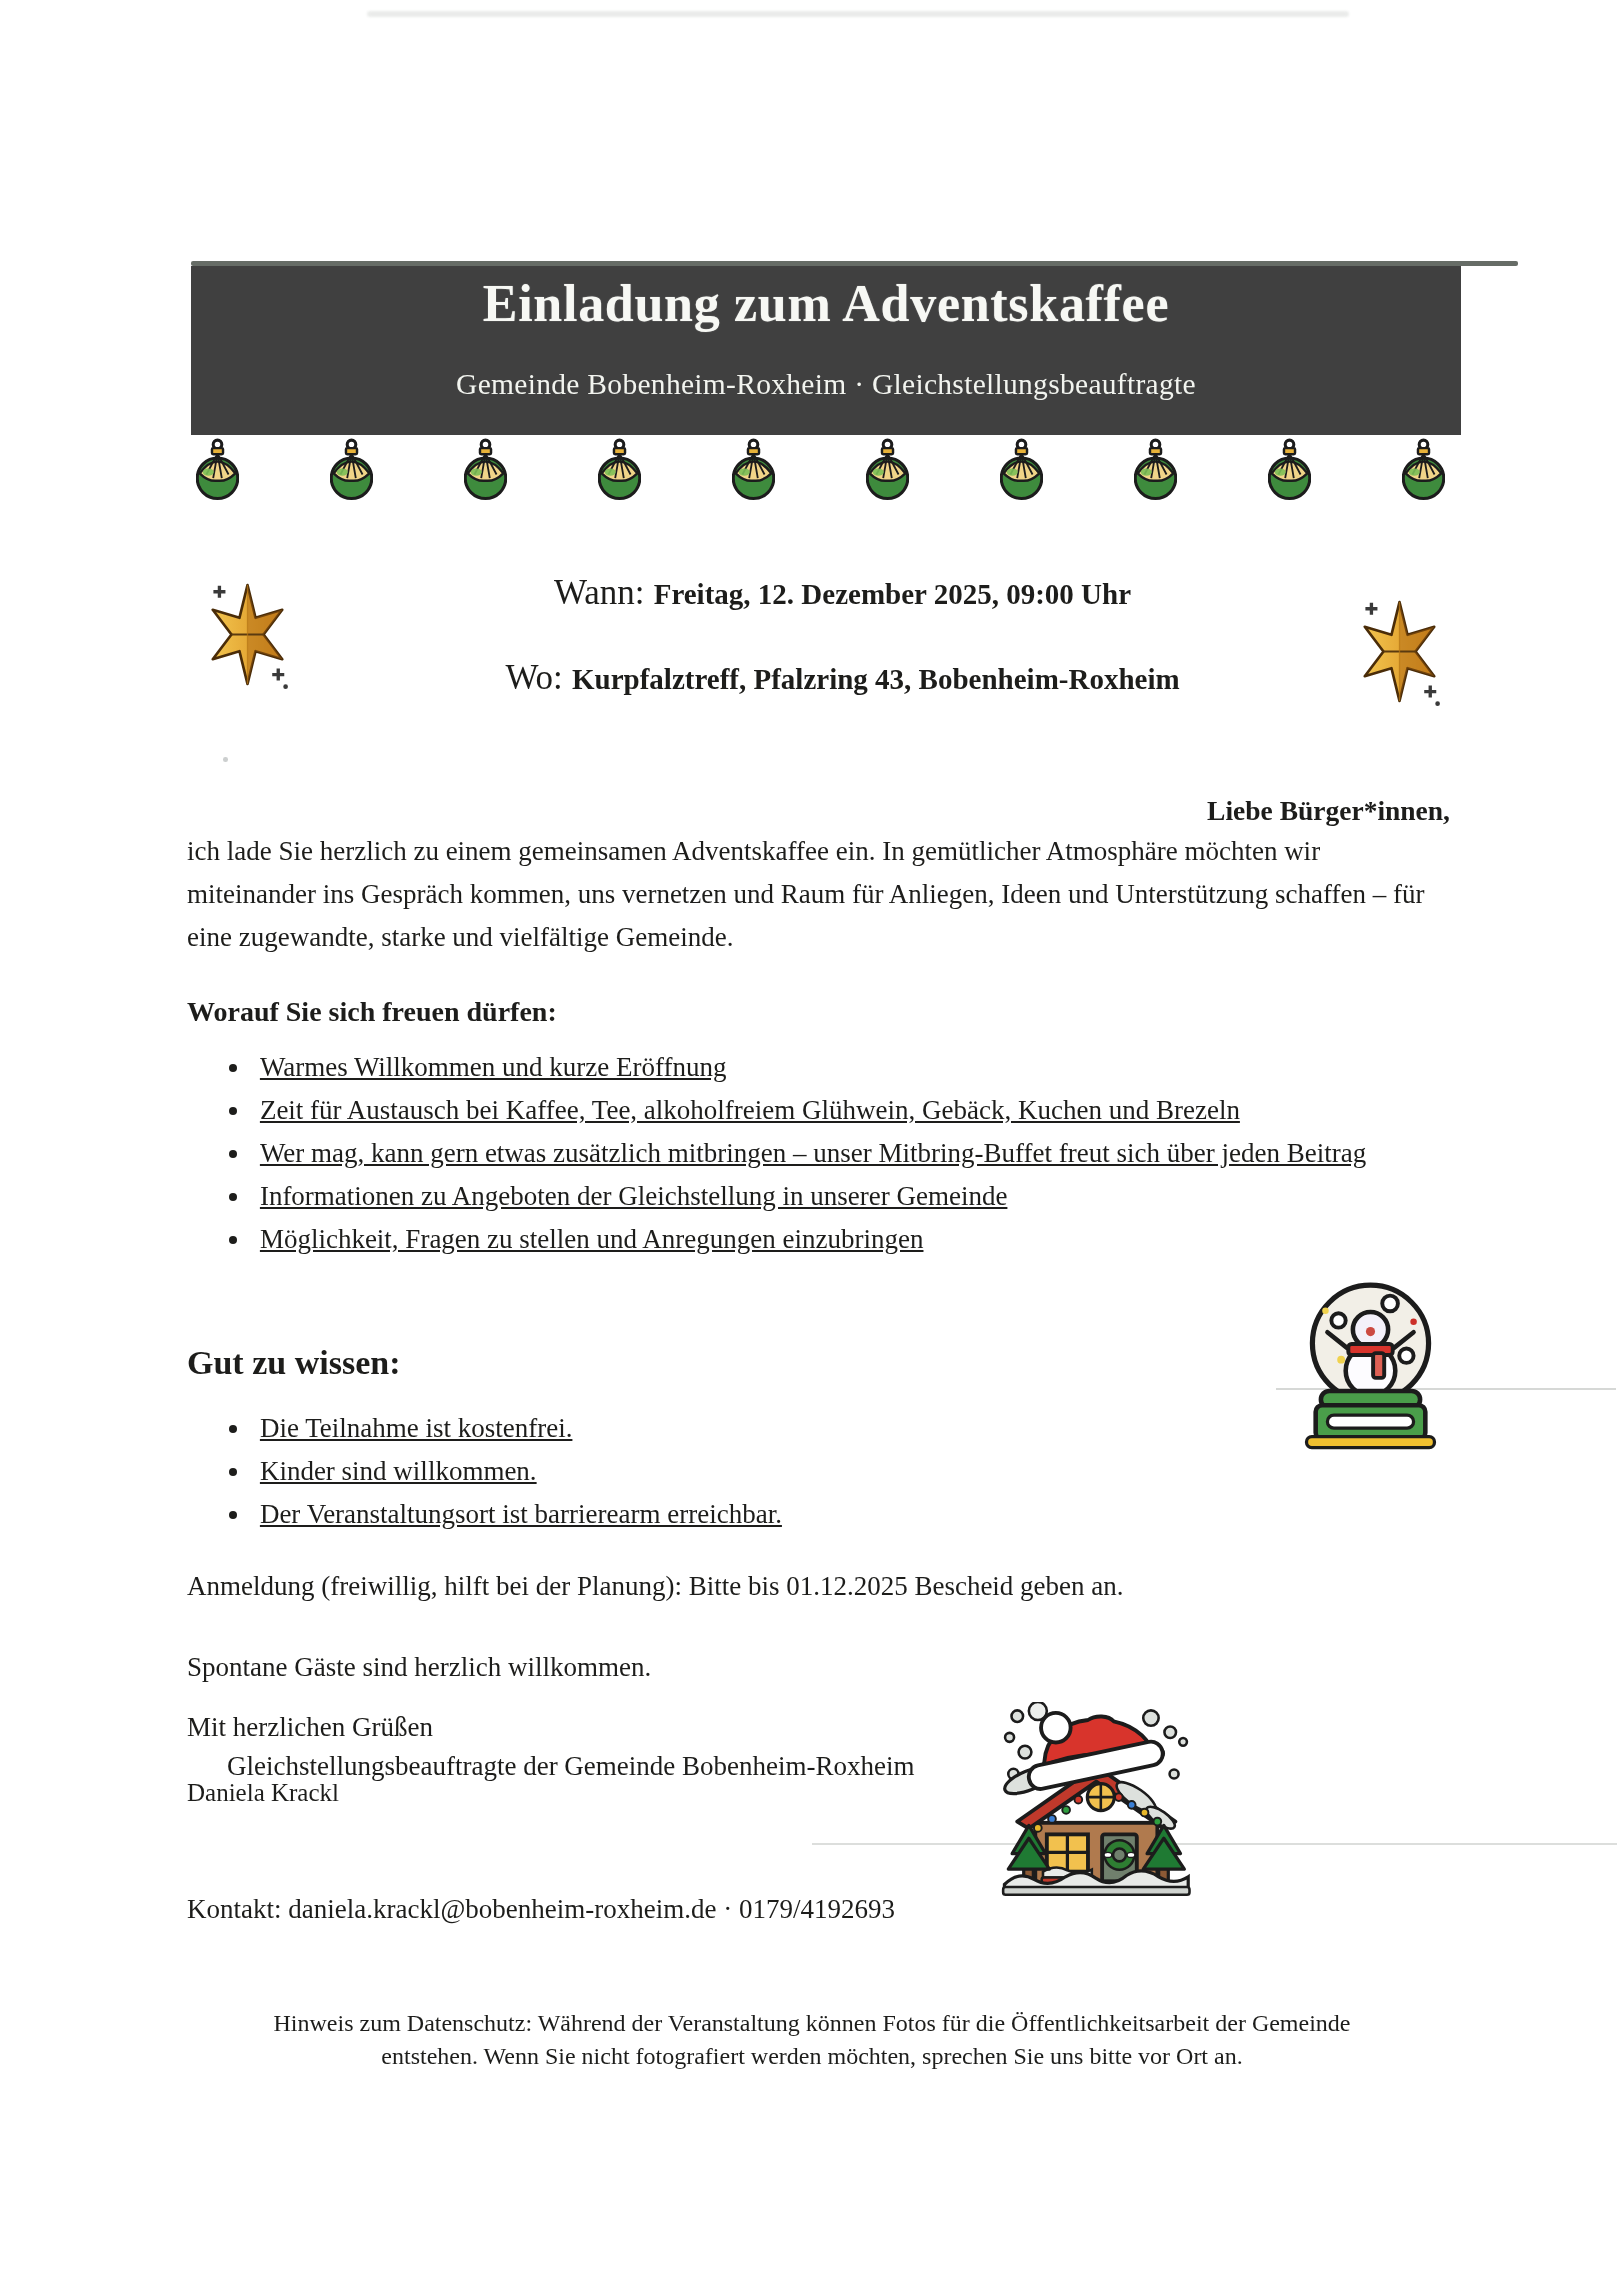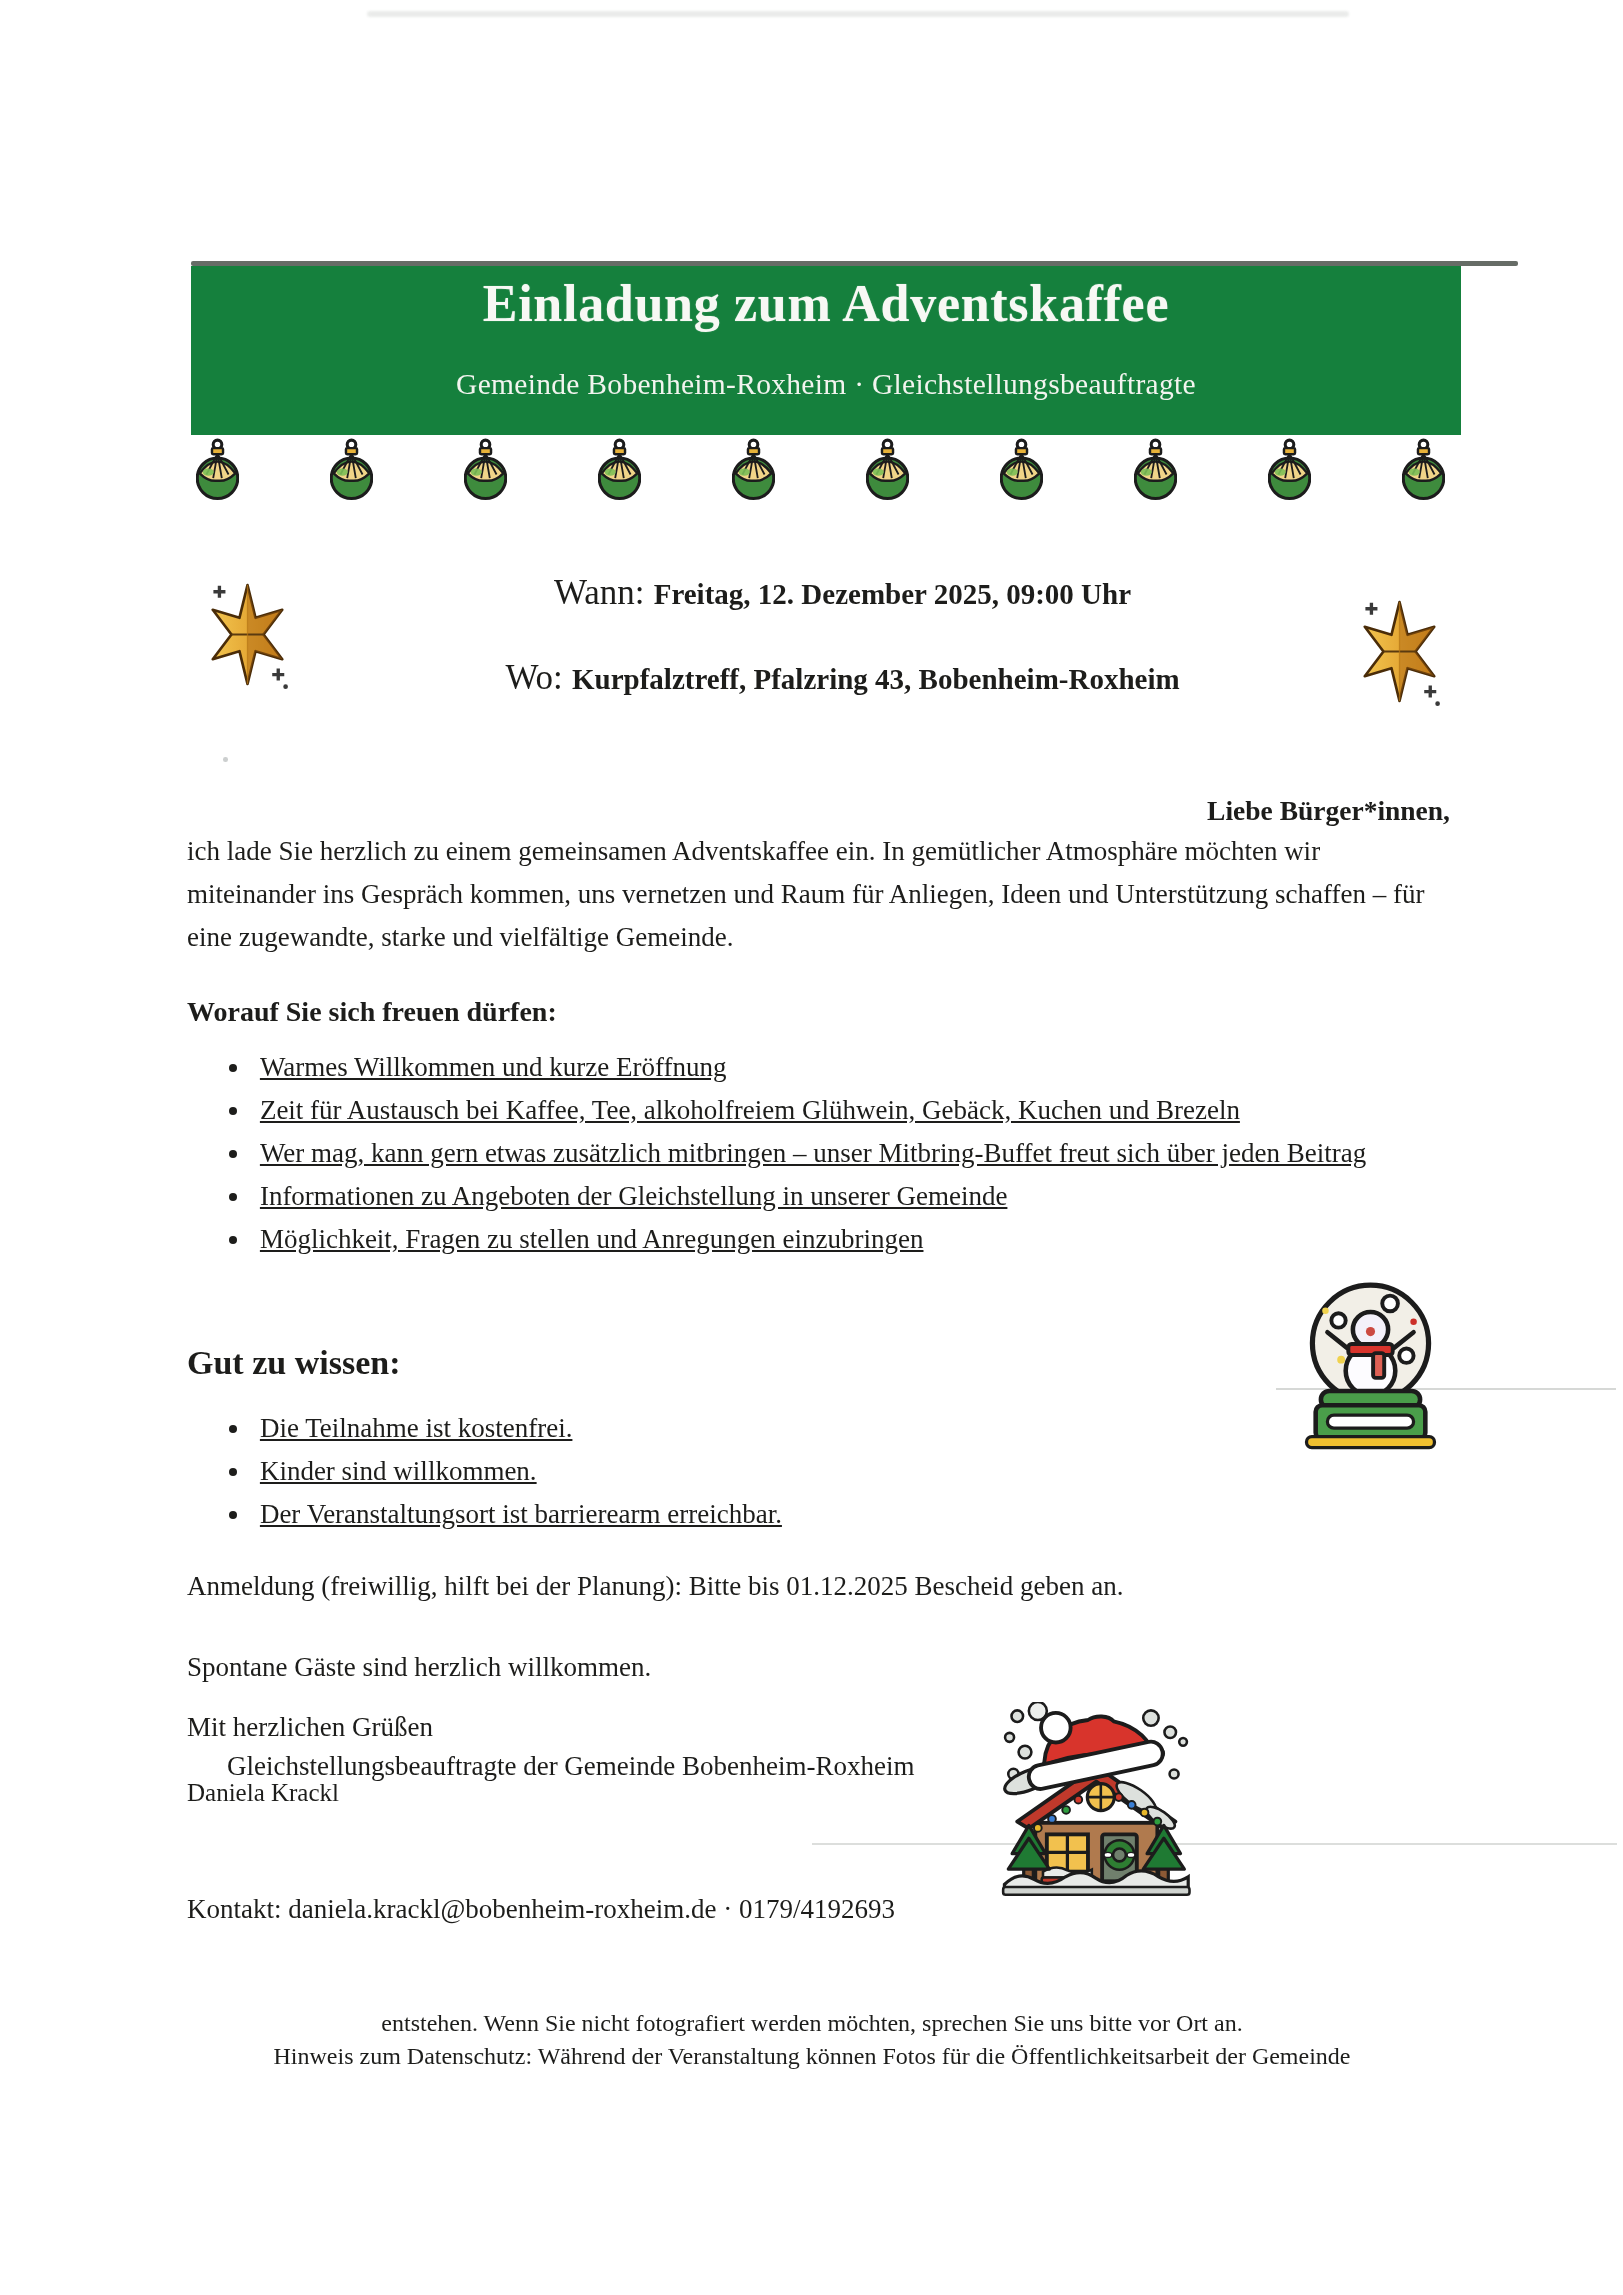--- a/index.html
+++ b/index.html
@@ -12,21 +12,21 @@
 
   
   .smudge-top{left:367px;top:10.5px;width:982px;height:6.5px;background:#d2d5d2;opacity:.45;border-radius:3.9px;filter:blur(1.3px);}
   .speck{left:223px;top:757px;width:4.6px;height:4.6px;background:#9aa0a0;border-radius:50%;opacity:.5;}
   .scanline-1{left:1276px;top:1388px;width:340px;height:2px;background:#c4c8c4;opacity:.7;}
   .scanline-2{left:812px;top:1843px;width:805px;height:2px;background:#c4c8c4;opacity:.6;}
   .banner-edge{left:191px;top:261px;width:1327px;height:5.2px;background:#333b33;opacity:.75;border-radius:2px;}
 
   
   .banner{
-    left:191px;top:266px;width:1270px;height:169px;background:#15803d;
+    left:191px;top:266px;width:1270px;height:169px;background:#404040;
     display:flex;flex-direction:column;align-items:center;box-sizing:border-box;padding-top:10.5px;
   }
   .banner-title{
     color:#f7f8f4;font-size:52px;font-weight:700;letter-spacing:0.7px;line-height:1.05;
     text-shadow:0 0 1.3px rgba(255,255,255,.4);
   }
   .banner-subtitle{color:#f2f4ef;font-size:29.5px;font-weight:400;margin-top:37px;letter-spacing:0.3px;}
 
   
   .garland{left:196px;top:437px;width:1249px;height:65px;display:flex;justify-content:space-between;}
@@ -271,16 +271,16 @@
     <rect x="250" y="250" width="15" height="36" fill="#8d5a35" stroke="#1c1c1c" stroke-width="5"></rect>
     <path d="M258,192 L284,236 L232,236 Z" fill="#1f7a33" stroke="#1c1c1c" stroke-width="5" stroke-linejoin="round"></path>
     <path d="M258,212 L290,260 L226,260 Z" fill="#1f7a33" stroke="#1c1c1c" stroke-width="5" stroke-linejoin="round"></path>
   </g>
 
   <path d="M10,284 Q32,262 56,276 Q80,290 105,272 Q130,258 152,274 Q176,290 200,270 Q224,255 250,272 Q274,286 296,272 L296,294 L10,294 Z" fill="#e8eae8" stroke="#1c1c1c" stroke-width="5"></path>
   <rect x="8" y="288" width="290" height="12" rx="4" fill="#cfd3cf" stroke="#1c1c1c" stroke-width="4"></rect>
 </svg>
 
 <div class="abs privacy">
+  <div>Hinweis zum Datenschutz: Während der Veranstaltung können Fotos für die Öffentlichkeitsarbeit der Gemeinde</div>
   <div>entstehen. Wenn Sie nicht fotografiert werden möchten, sprechen Sie uns bitte vor Ort an.</div>
-  <div>Hinweis zum Datenschutz: Während der Veranstaltung können Fotos für die Öffentlichkeitsarbeit der Gemeinde</div>
 </div>
 
 
 </body></html>

